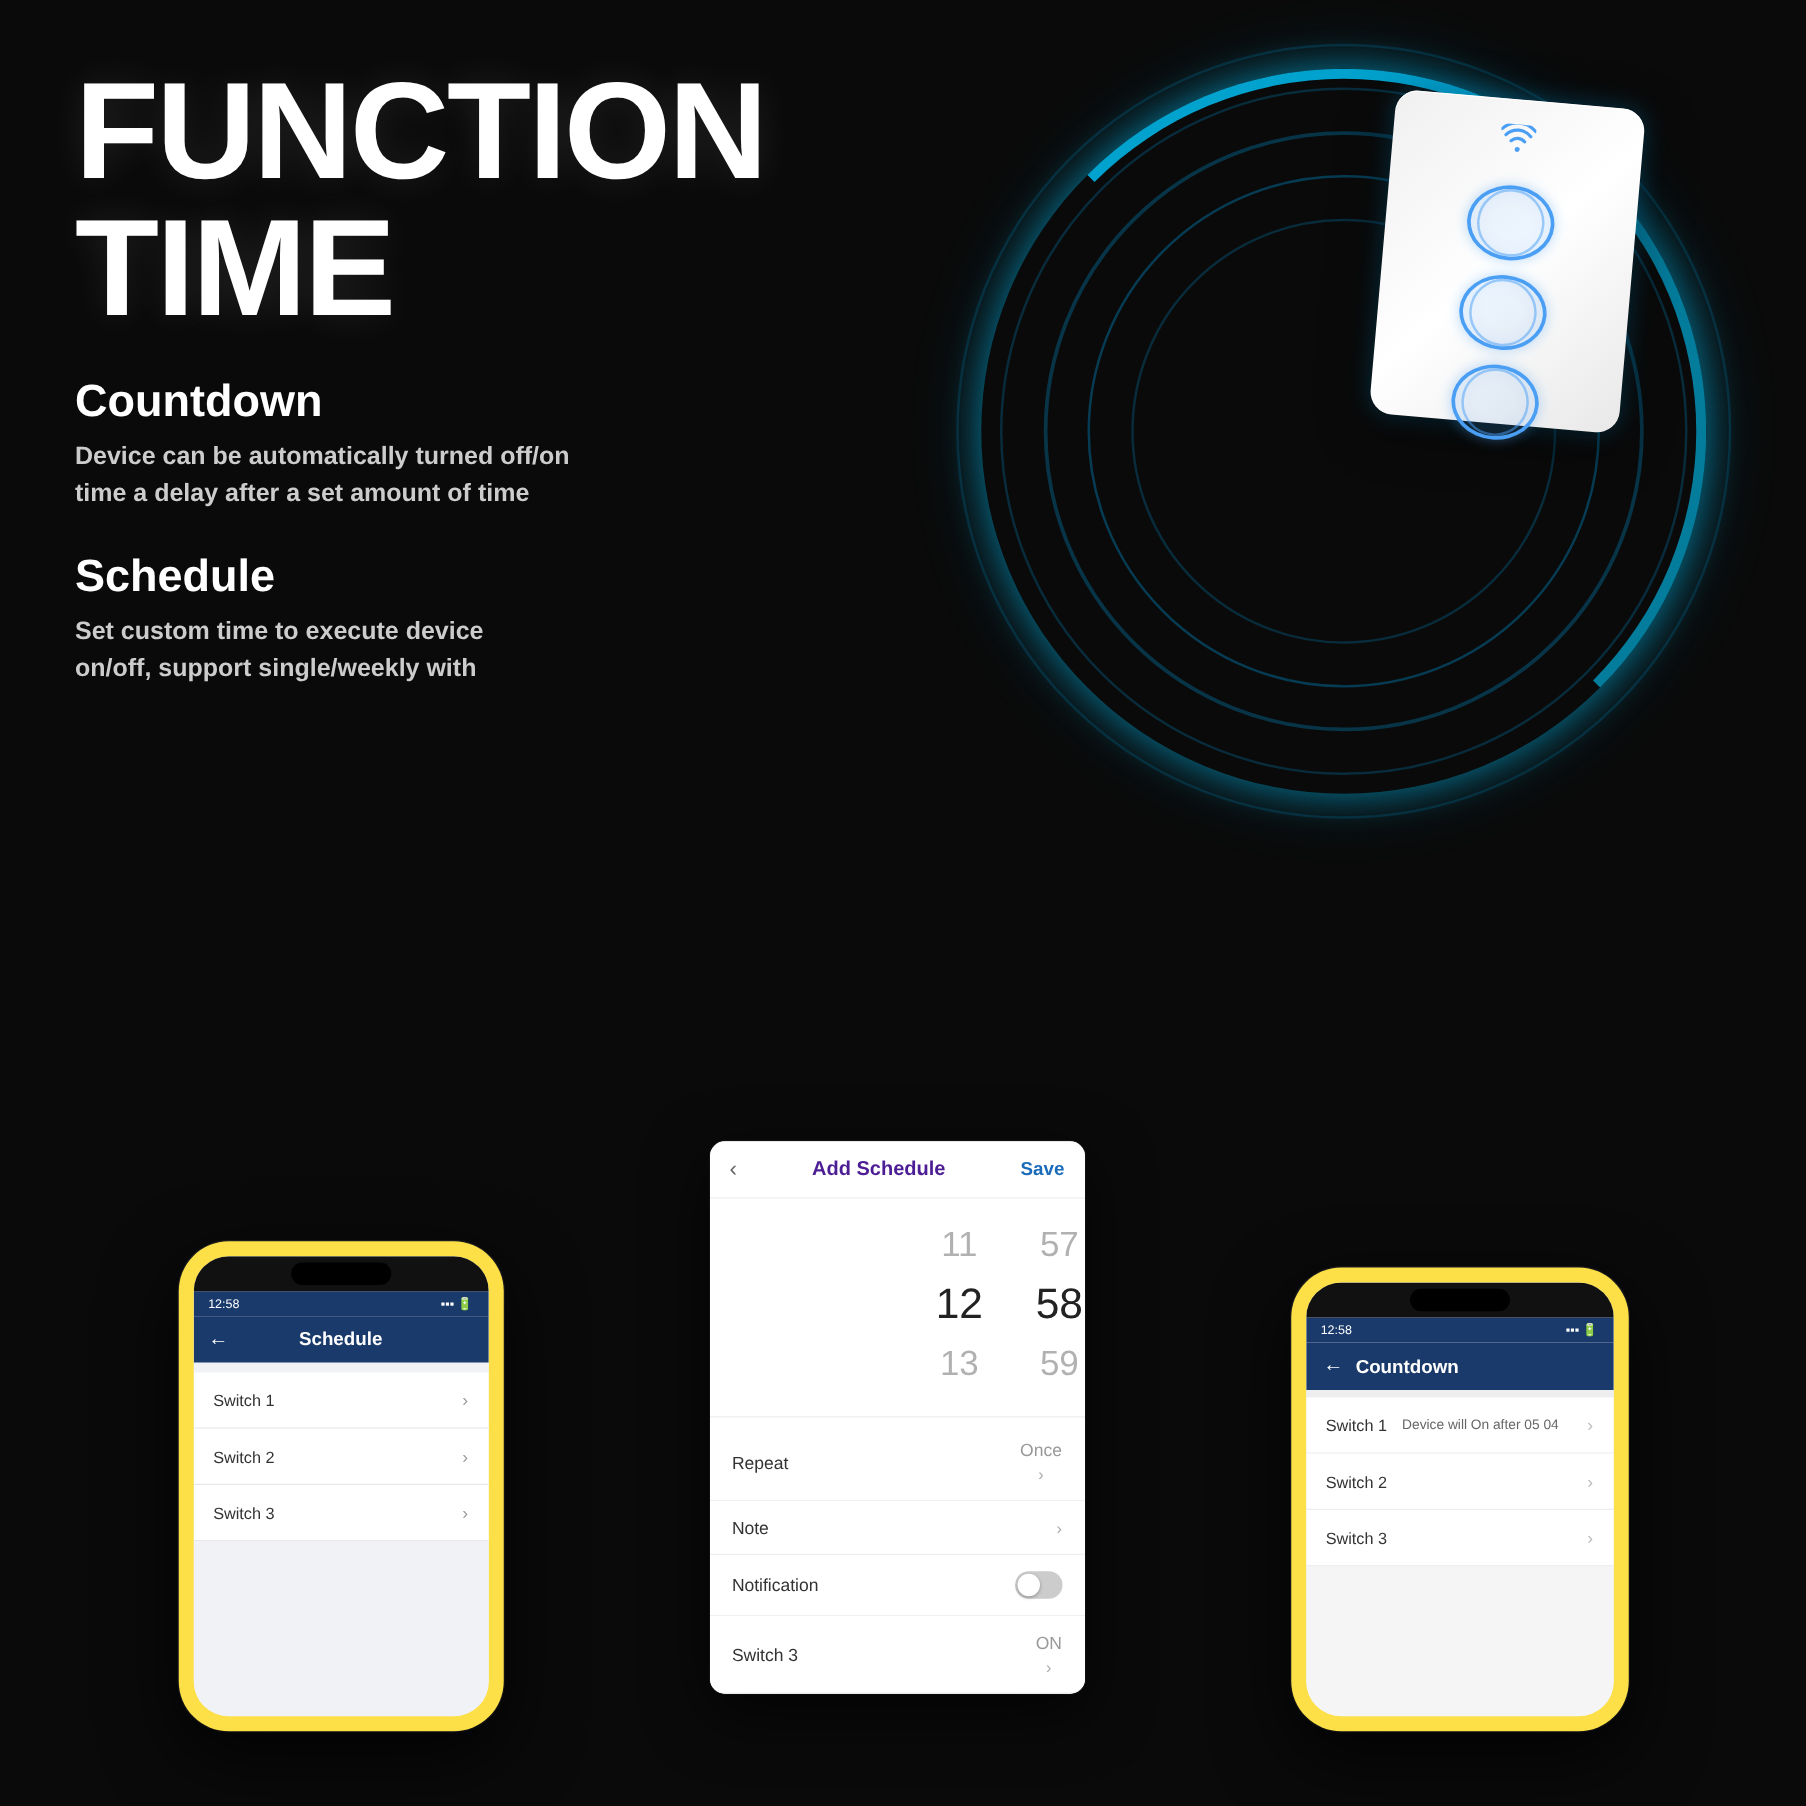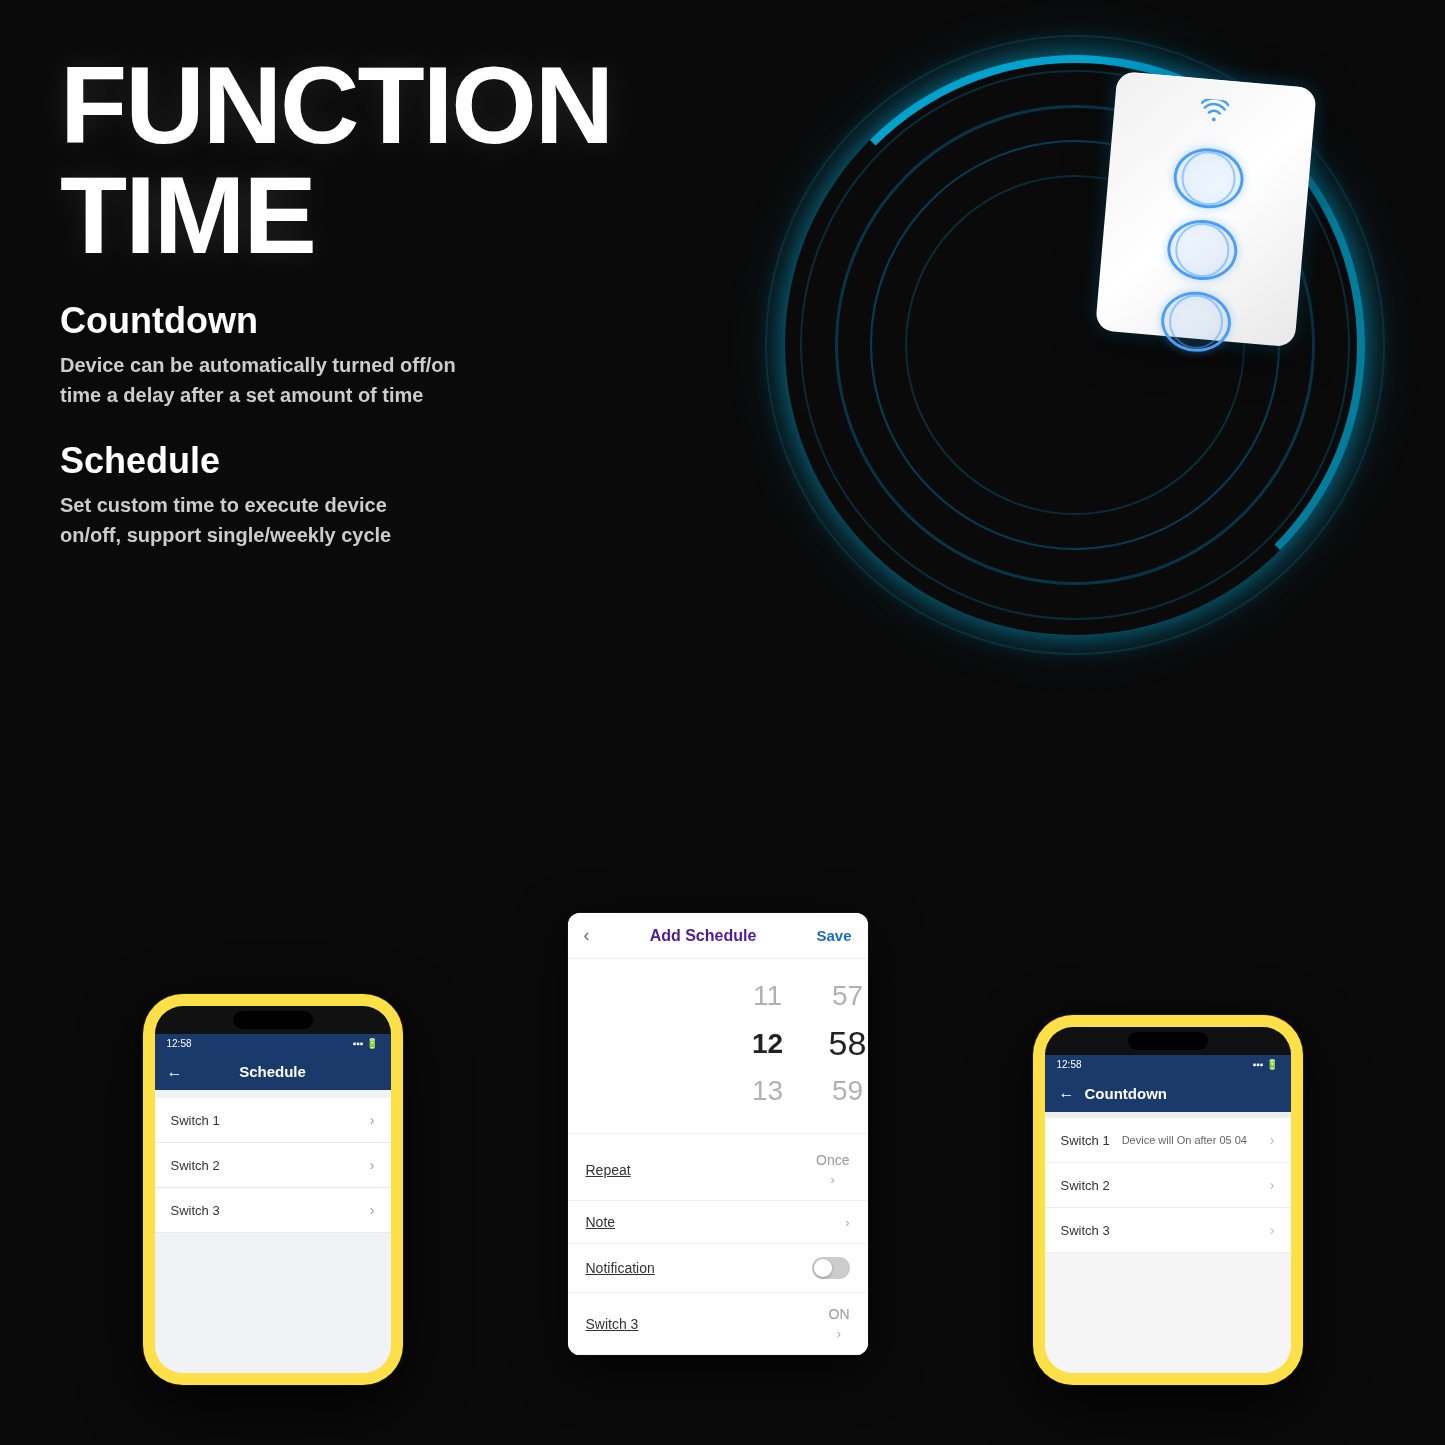--- a/index.html
+++ b/index.html
@@ -284,21 +284,21 @@
 
     .schedule-row {
       padding: 13px 18px;
       display: flex;
       align-items: center;
       justify-content: space-between;
       border-bottom: 1px solid #f0f0f0;
       background: white;
     }
 
-    .schedule-row-label { font-size: 14px; color: #333; text-decoration: underline; }
+    .schedule-row-label { font-size: 14px; color: #333; }
     .schedule-row-value { font-size: 14px; color: #999; display: flex; align-items: center; gap: 4px; flex-direction: column; }
     .schedule-row-value .ch { color: #aaa; font-size: 13px; }
 
     .toggle-switch {
       width: 38px;
       height: 22px;
       background: #ccc;
       border-radius: 11px;
       position: relative;
     }
@@ -392,21 +392,21 @@
 
   <div class="section-heading">Countdown</div>
   <div class="section-desc">
     <span>Device can be automatically turned off/on</span><br>
     <span>time a delay after a set amount of time</span>
   </div>
 
   <div class="section-heading">Schedule</div>
   <div class="section-desc">
     <span>Set custom time to execute device</span><br>
-    <span>on/off, support single/weekly cycle</span>
+    <span>on/off, support single/weekly with</span>
   </div>
 </div>
 
 <div class="phones-area">
 
   <div class="phone-outer phone-1">
     <div class="phone-screen">
       <div class="phone-notch">
         <div class="phone-notch-pill"></div>
       </div>
@@ -443,21 +443,21 @@
         <span class="schedule-save">Save</span>
       </div>
 
       <div class="time-picker">
         <div class="time-row dim">
           <span class="time-num">11</span>
           <span class="time-sep"></span>
           <span class="time-num">57</span>
         </div>
         <div class="time-row active">
-          <span class="time-num" style="font-size:28px;font-weight:700;">12</span>
+          <span class="time-num" style="font-size:34px;font-weight:400;">12</span>
           <span class="time-sep" style="font-size:34px;"></span>
           <span class="time-num" style="font-size:34px;font-weight:500;">58</span>
         </div>
         <div class="time-row dim">
           <span class="time-num">13</span>
           <span class="time-sep"></span>
           <span class="time-num">59</span>
         </div>
       </div>
 

